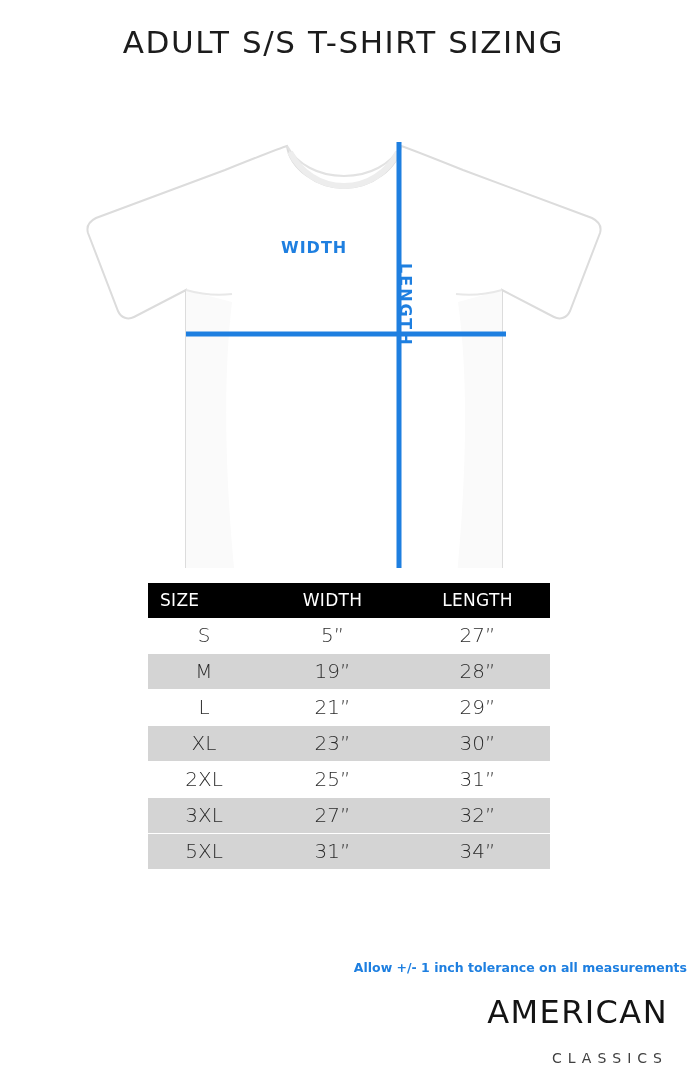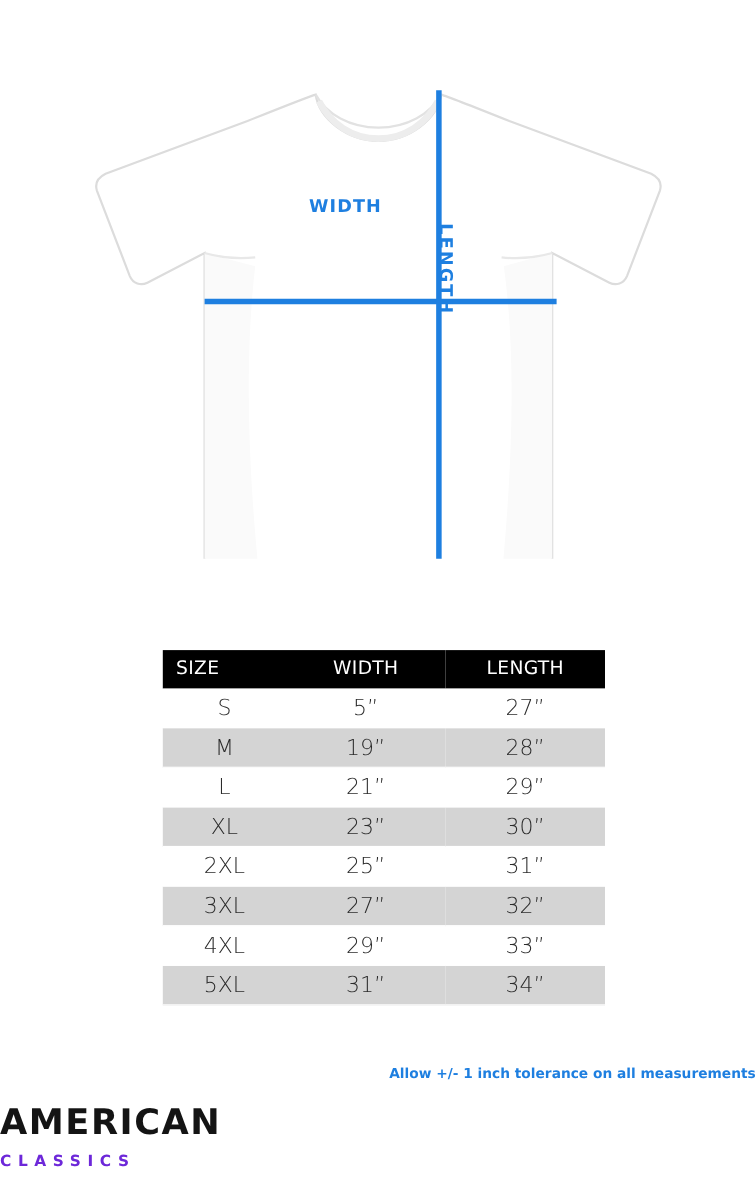--- a/index.html
+++ b/index.html
@@ -113,42 +113,42 @@
     text-align: right;
     color: #1e7fe0;
     font-size: 12.5px;
     font-weight: bold;
     font-family: "DejaVu Sans", sans-serif;
   }
   .brand {
     position: absolute;
     top: 993px;
     width: 668px;
-    text-align: left;
-    font-weight: bold;
+    text-align: right;
   }
   .brand-main {
     font-size: 32px;
     letter-spacing: 1.4px;
     color: #141414;
     font-family: "DejaVu Sans", sans-serif;
   }
   .brand-sub {
     font-size: 14px;
     letter-spacing: 6px;
-    color: #6d28d9;
-    margin-top: 9px;
+    color: #404040;
+    margin-top: 19px;
     font-family: "DejaVu Sans", sans-serif;
   }
 </style>
 </head>
 <body>
 
 <div class="page">
 
+  <div class="title">ADULT S/S T-SHIRT SIZING</div>
 
   <div class="shirt-area">
     <svg class="shirt-svg" width="687" height="500" viewBox="0 0 687 500">
 
       <g>
         <path d="M287 78
                  C 280 80, 250 92, 225 102
                  L 96 150
                  C 90 153, 86 158, 88 165
                  L 118 243
@@ -221,25 +221,20 @@
         <tr class="odd">
           <td>2XL</td>
           <td>25”</td>
           <td>31”</td>
         </tr>
         <tr class="even">
           <td>3XL</td>
           <td>27”</td>
           <td>32”</td>
         </tr>
-        <tr class="odd">
-          <td>4XL</td>
-          <td>29”</td>
-          <td>33”</td>
-        </tr>
         <tr class="even">
           <td>5XL</td>
           <td>31”</td>
           <td>34”</td>
         </tr>
       </tbody>
     </table>
   </div>
 
   <div class="tolerance">Allow +/- 1 inch tolerance on all measurements</div>

